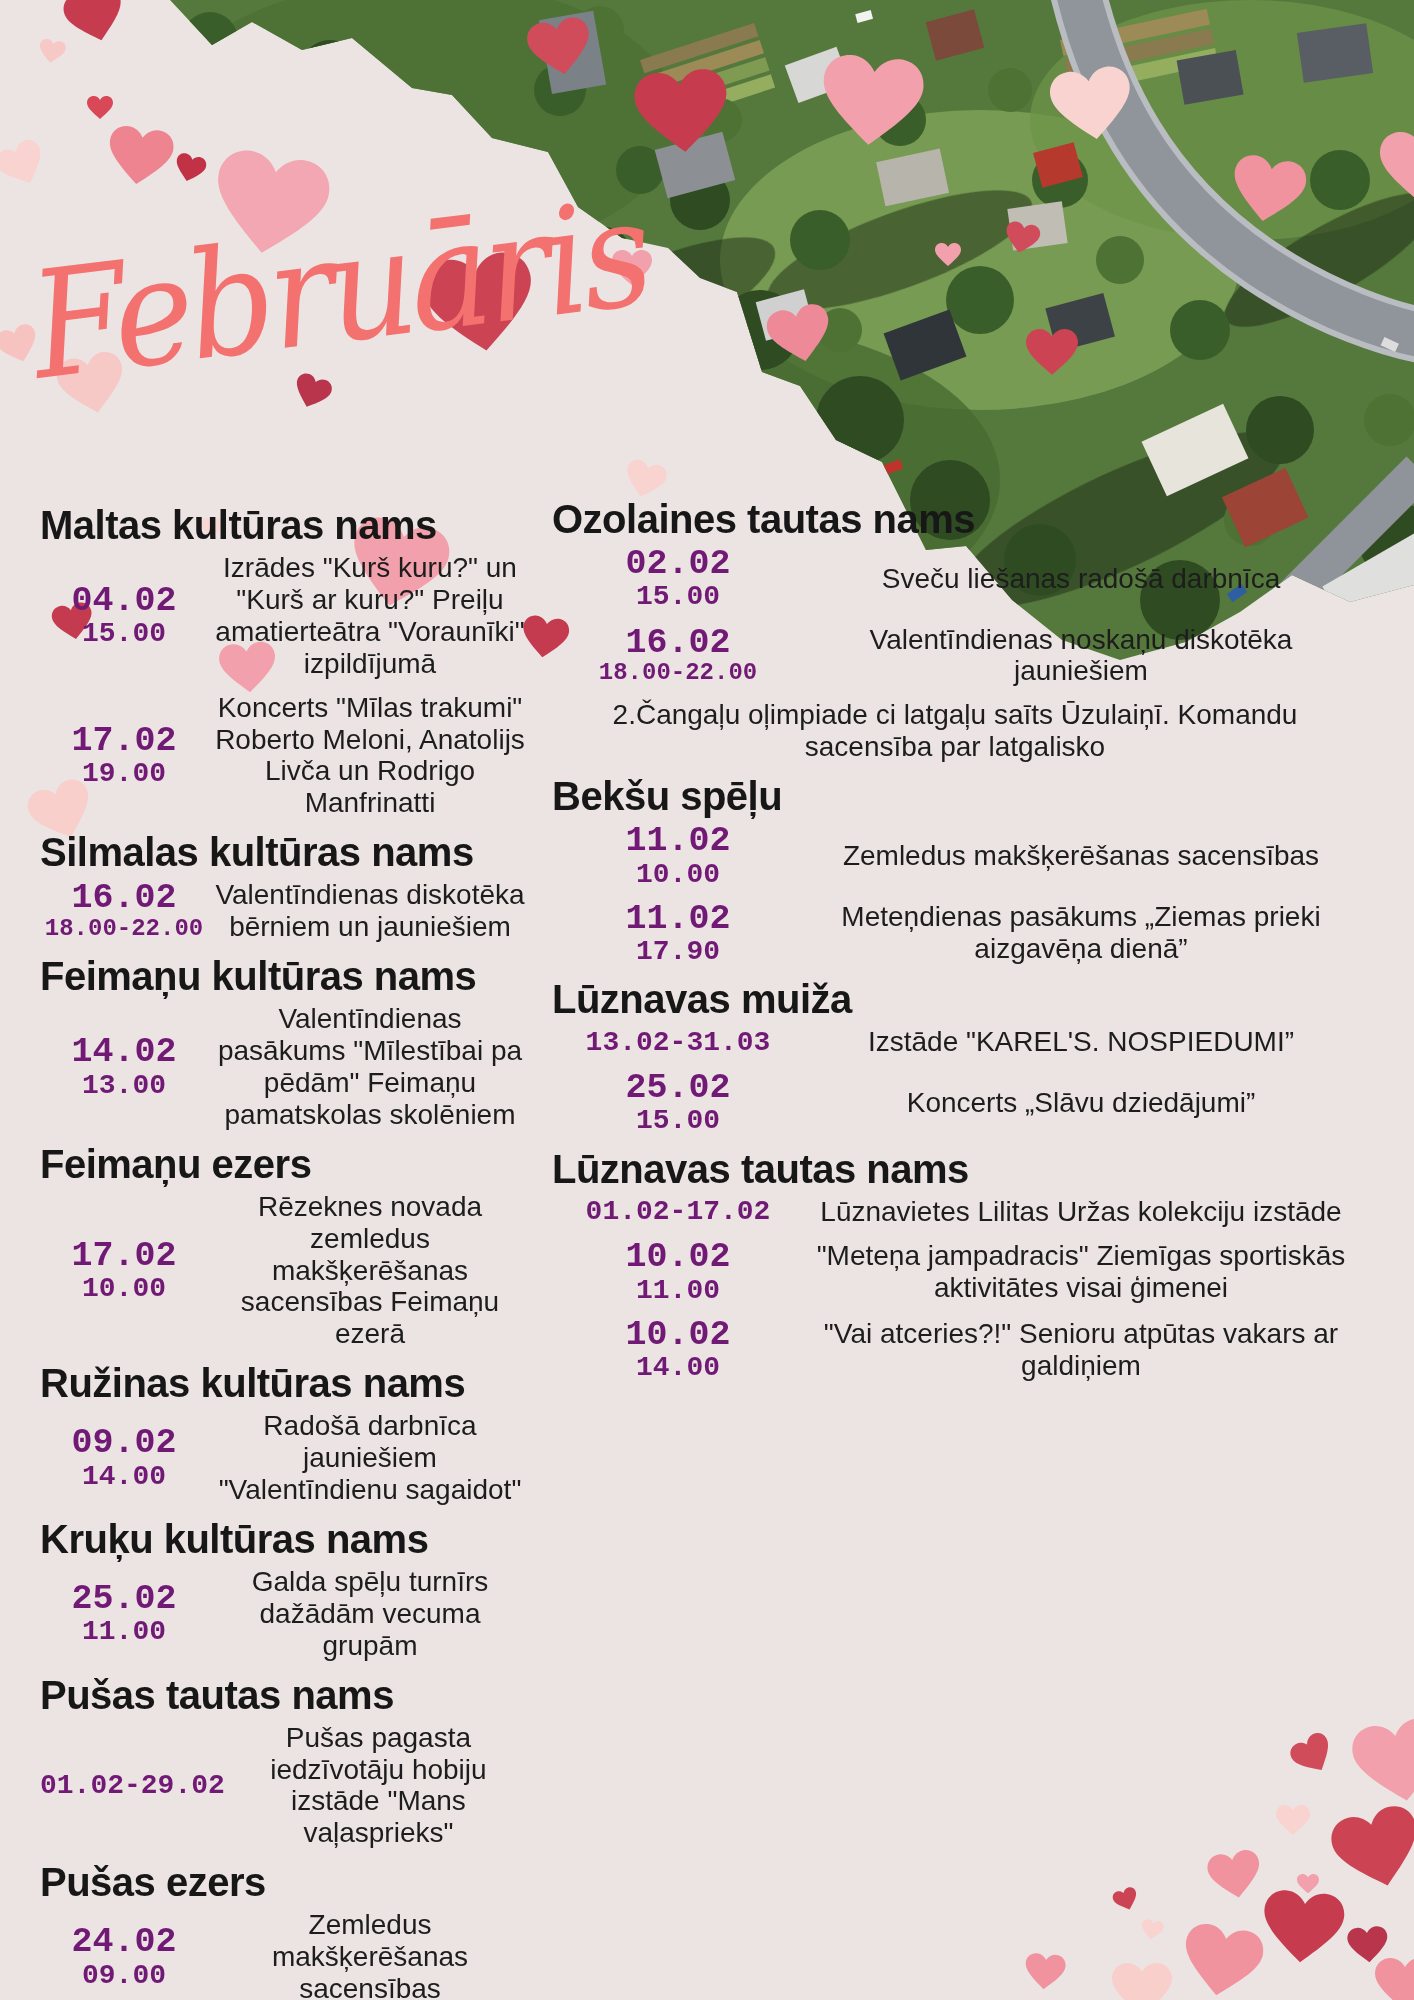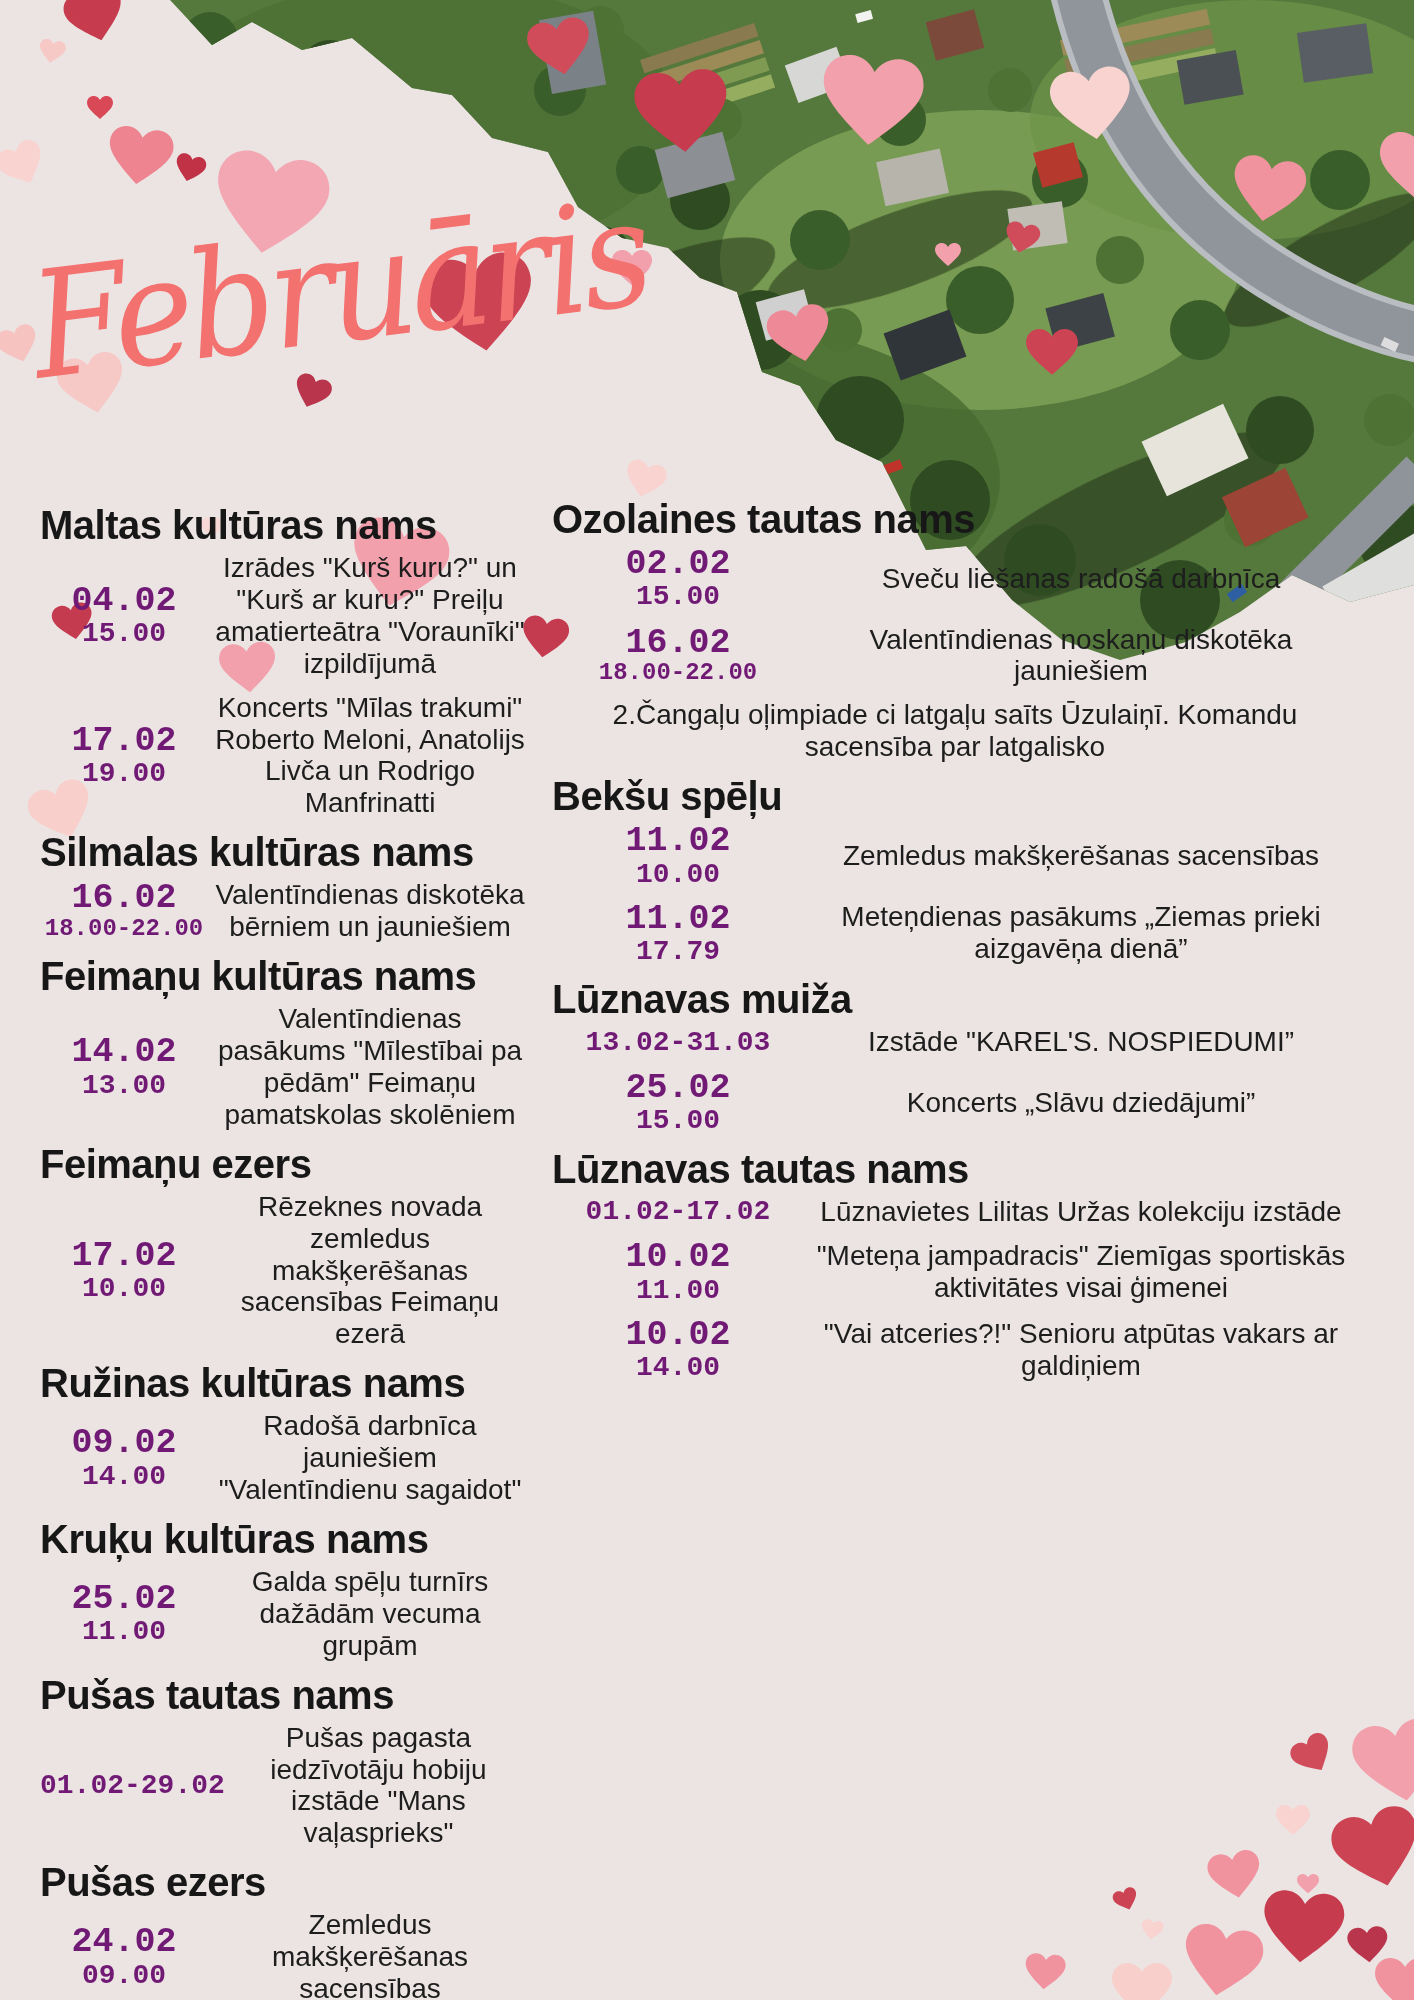--- a/index.html
+++ b/index.html
@@ -324,21 +324,21 @@
       <div class="when">
         <span class="date">11.02</span>
         <span class="time">10.00</span>
       </div>
       <p class="desc">Zemledus makšķerēšanas sacensības</p>
     </div>
 
     <div class="event">
       <div class="when">
         <span class="date">11.02</span>
-        <span class="time">17.79</span>
+        <span class="time">17.90</span>
       </div>
       <p class="desc">Meteņdienas pasākums „Ziemas prieki aizgavēņa dienā”</p>
     </div>
 
     <h2 class="venue">Lūznavas muiža</h2>
     <div class="event">
       <div class="when">
         <span class="date wide">13.02-31.03</span>
         <span class="time"></span>
       </div>

